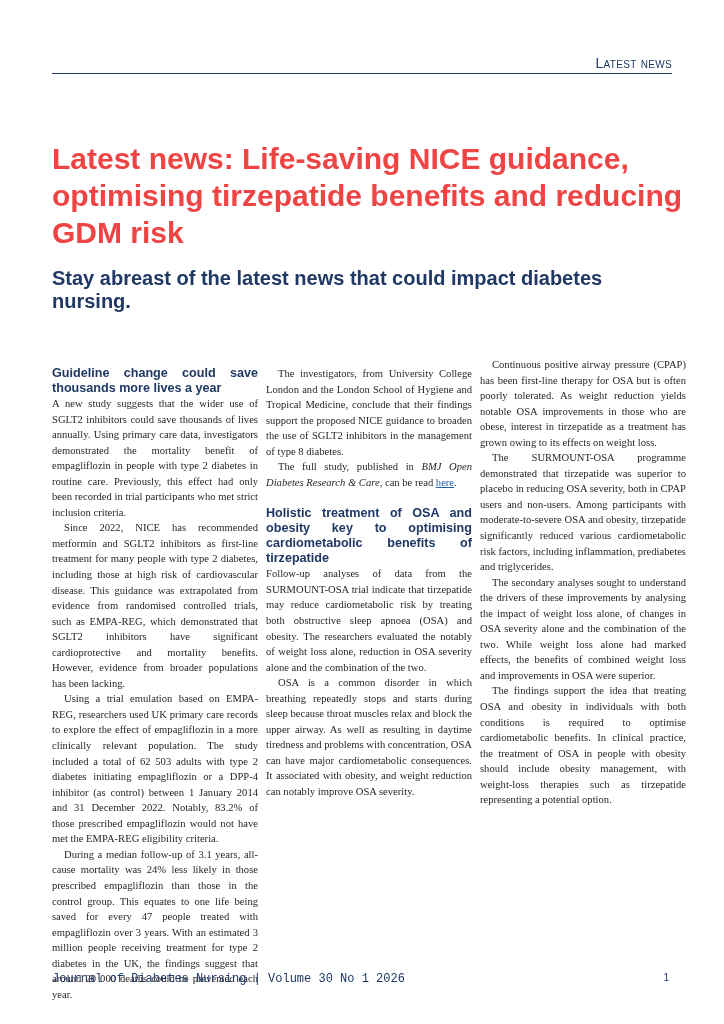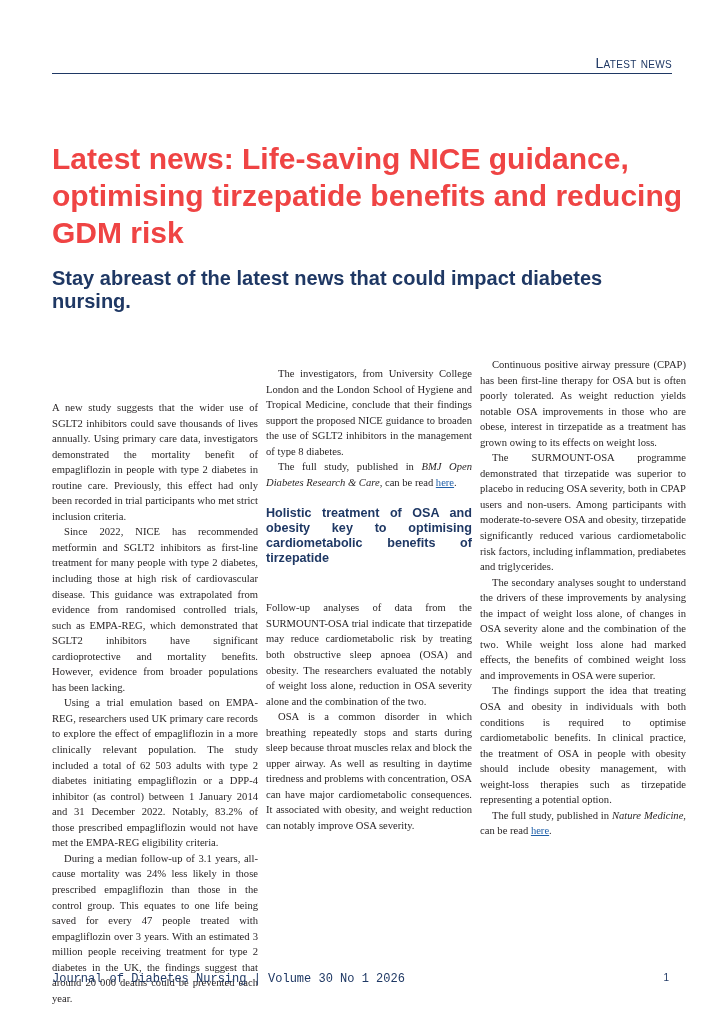--- a/index.html
+++ b/index.html
@@ -6,54 +6,54 @@
   body { width: 724px; height: 1024px; position: relative; overflow: hidden; font-family: "Liberation Serif", serif; color: #231f20; }
   .section-label { position: absolute; right: 52px; top: 55px; font-family: "Liberation Sans", sans-serif; font-size: 14px; color: #1f3864; font-variant: small-caps; letter-spacing: 0.3px; }
   .top-rule { position: absolute; left: 52px; right: 52px; top: 73px; height: 1px; background: #1f3864; }
   .main-title { position: absolute; left: 52px; top: 140px; width: 640px; margin: 0; font-family: "Liberation Sans", sans-serif; font-weight: bold; font-size: 30px; line-height: 37px; color: #ef4444; }
   .standfirst { position: absolute; left: 52px; top: 267px; width: 620px; margin: 0; font-family: "Liberation Sans", sans-serif; font-weight: bold; font-size: 20px; color: #1f3864; }
   .col { position: absolute; top: 366px; width: 206px; font-size: 10.6px; line-height: 15.55px; text-align: justify; }
   .col1 { left: 52px; }
   .col2 { left: 266px; }
   .col3 { left: 480px; top: 357px; }
   .col p { margin: 0; text-indent: 12px; }
-  .col p.first { text-indent: 0; margin-top: 34px; }
+  .col p.first { text-indent: 0; }
   .col h2 { margin: 0; font-family: "Liberation Sans", sans-serif; font-weight: bold; font-size: 12.6px; line-height: 15px; color: #1f3864; }
   .col h2.mid { margin-top: 16px; }
   .col a { color: #1f5fa8; text-decoration: underline; }
   .col em { font-style: italic; }
   .footer-left { position: absolute; left: 52px; top: 972px; font-family: Liberation Mono, monospace; font-size: 12px; color: #1f3864; }
   .footer-right { position: absolute; right: 55px; top: 972px; font-family: "Liberation Sans", sans-serif; font-size: 10px; color: #1f3864; }
 </style>
 </head>
 <body>
 
 <div class="section-label">Latest news</div>
 <div class="top-rule"></div>
 
 <h1 class="main-title">Latest news: Life-saving NICE guidance, optimising tirzepatide benefits and reducing GDM risk</h1>
 <p class="standfirst">Stay abreast of the latest news that could impact diabetes nursing.</p>
 
 <div class="col col1">
+  <h2>Guideline change could save thousands more lives a year</h2>
   <p class="first">A new study suggests that the wider use of SGLT2 inhibitors could save thousands of lives annually. Using primary care data, investigators demonstrated the mortality benefit of empagliflozin in people with type 2 diabetes in routine care. Previously, this effect had only been recorded in trial participants who met strict inclusion criteria.</p>
   <p>Since 2022, NICE has recommended metformin and SGLT2 inhibitors as first-line treatment for many people with type 2 diabetes, including those at high risk of cardiovascular disease. This guidance was extrapolated from evidence from randomised controlled trials, such as EMPA-REG, which demonstrated that SGLT2 inhibitors have significant cardioprotective and mortality benefits. However, evidence from broader populations has been lacking.</p>
   <p>Using a trial emulation based on EMPA-REG, researchers used UK primary care records to explore the effect of empagliflozin in a more clinically relevant population. The study included a total of 62 503 adults with type 2 diabetes initiating empagliflozin or a DPP-4 inhibitor (as control) between 1 January 2014 and 31 December 2022. Notably, 83.2% of those prescribed empagliflozin would not have met the EMPA-REG eligibility criteria.</p>
   <p>During a median follow-up of 3.1 years, all-cause mortality was 24% less likely in those prescribed empagliflozin than those in the control group. This equates to one life being saved for every 47 people treated with empagliflozin over 3 years. With an estimated 3 million people receiving treatment for type 2 diabetes in the UK, the findings suggest that around 20 000 deaths could be prevented each year.</p>
 </div>
 
 <div class="col col2">
   <p>The investigators, from University College London and the London School of Hygiene and Tropical Medicine, conclude that their findings support the proposed NICE guidance to broaden the use of SGLT2 inhibitors in the management of type 8 diabetes.</p>
   <p><span>The full study, published in </span><em>BMJ Open Diabetes Research &amp; Care</em><span>, can be read </span><a href="#">here</a><span>.</span></p>
   <h2 class="mid">Holistic treatment of OSA and obesity key to optimising cardiometabolic benefits of tirzepatide</h2>
   <p class="first">Follow-up analyses of data from the SURMOUNT-OSA trial indicate that tirzepatide may reduce cardiometabolic risk by treating both obstructive sleep apnoea (OSA) and obesity. The researchers evaluated the notably of weight loss alone, reduction in OSA severity alone and the combination of the two.</p>
   <p>OSA is a common disorder in which breathing repeatedly stops and starts during sleep because throat muscles relax and block the upper airway. As well as resulting in daytime tiredness and problems with concentration, OSA can have major cardiometabolic consequences. It associated with obesity, and weight reduction can notably improve OSA severity.</p>
 </div>
 
 <div class="col col3">
   <p>Continuous positive airway pressure (CPAP) has been first-line therapy for OSA but is often poorly tolerated. As weight reduction yields notable OSA improvements in those who are obese, interest in tirzepatide as a treatment has grown owing to its effects on weight loss.</p>
   <p>The SURMOUNT-OSA programme demonstrated that tirzepatide was superior to placebo in reducing OSA severity, both in CPAP users and non-users. Among participants with moderate-to-severe OSA and obesity, tirzepatide significantly reduced various cardiometabolic risk factors, including inflammation, prediabetes and triglycerides.</p>
   <p>The secondary analyses sought to understand the drivers of these improvements by analysing the impact of weight loss alone, of changes in OSA severity alone and the combination of the two. While weight loss alone had marked effects, the benefits of combined weight loss and improvements in OSA were superior.</p>
   <p>The findings support the idea that treating OSA and obesity in individuals with both conditions is required to optimise cardiometabolic benefits. In clinical practice, the treatment of OSA in people with obesity should include obesity management, with weight-loss therapies such as tirzepatide representing a potential option.</p>
-  <p><span>The full study, published in </span><em>Nature Medicine</em><span>, can be read </span><a href="#">here</a><span>.</span></p>
 </div>
 
 <div class="footer-left">Journal of Diabetes Nursing | Volume 30 No 1 2026</div>
 <div class="footer-right">1</div>
 
 </body></html>

